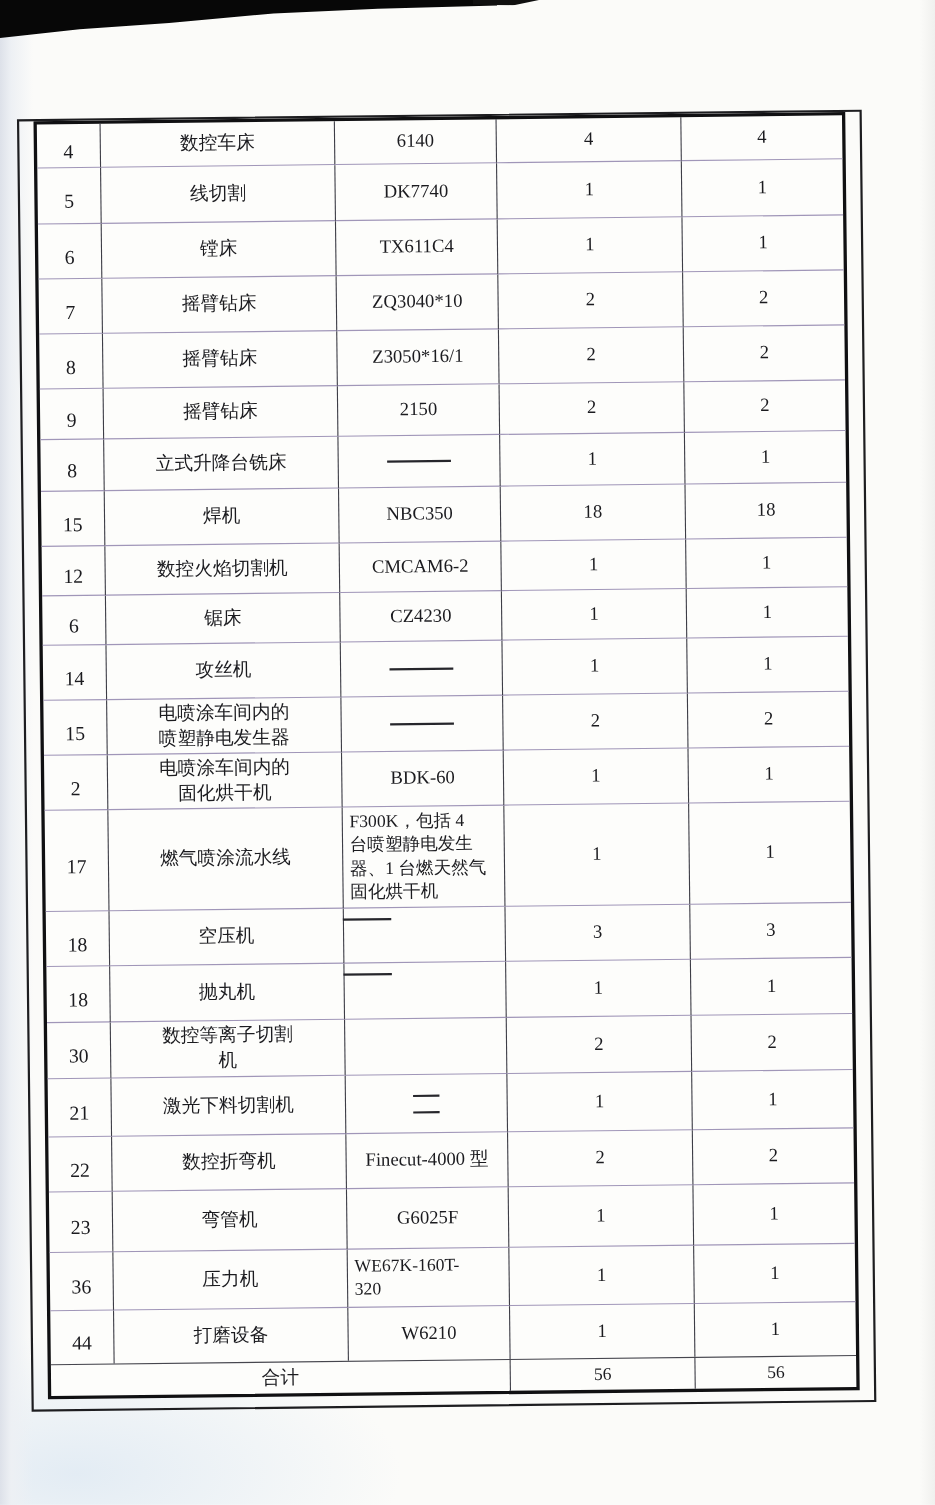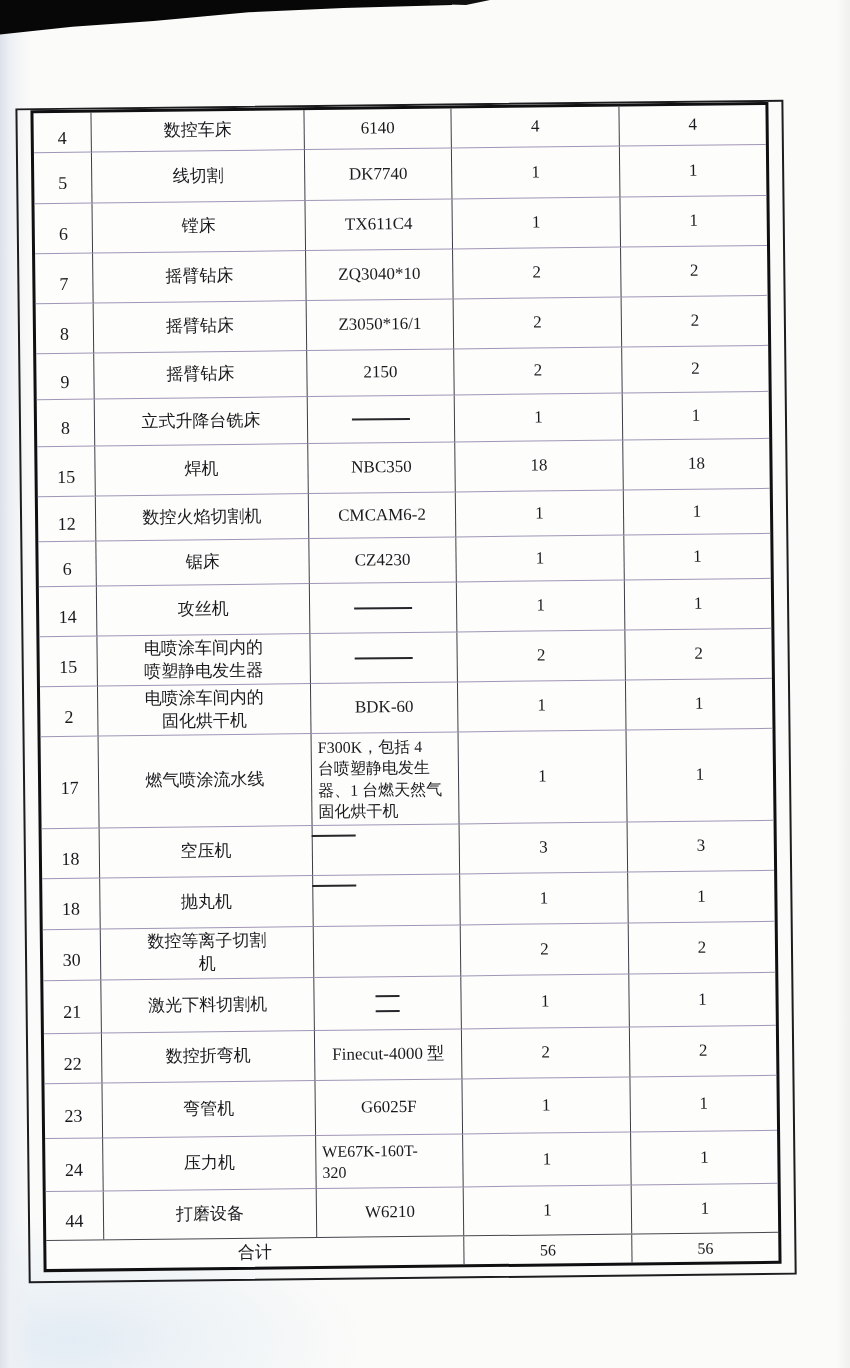--- a/index.html
+++ b/index.html
@@ -212,21 +212,21 @@
     <div class="cell c-qty2">2</div>
   </div>
         <div class="row" style="height: 55px;">
     <div class="cell c-no">23</div>
     <div class="cell c-name">弯管机</div>
     <div class="cell c-model">G6025F</div>
     <div class="cell c-qty1">1</div>
     <div class="cell c-qty2">1</div>
   </div>
         <div class="row" style="height: 53px;">
-    <div class="cell c-no">24</div>
+    <div class="cell c-no">36</div>
     <div class="cell c-name">压力机</div>
     <div class="cell c-model ml">WE67K-160T-
 320</div>
     <div class="cell c-qty1">1</div>
     <div class="cell c-qty2">1</div>
   </div>
         <div class="row" style="height: 48px;">
     <div class="cell c-no">44</div>
     <div class="cell c-name">打磨设备</div>
     <div class="cell c-model">W6210</div>

